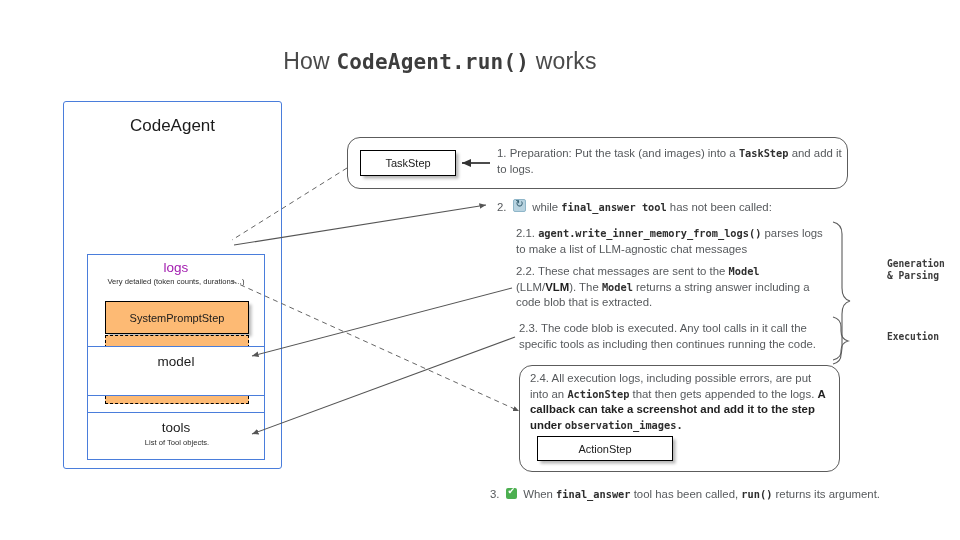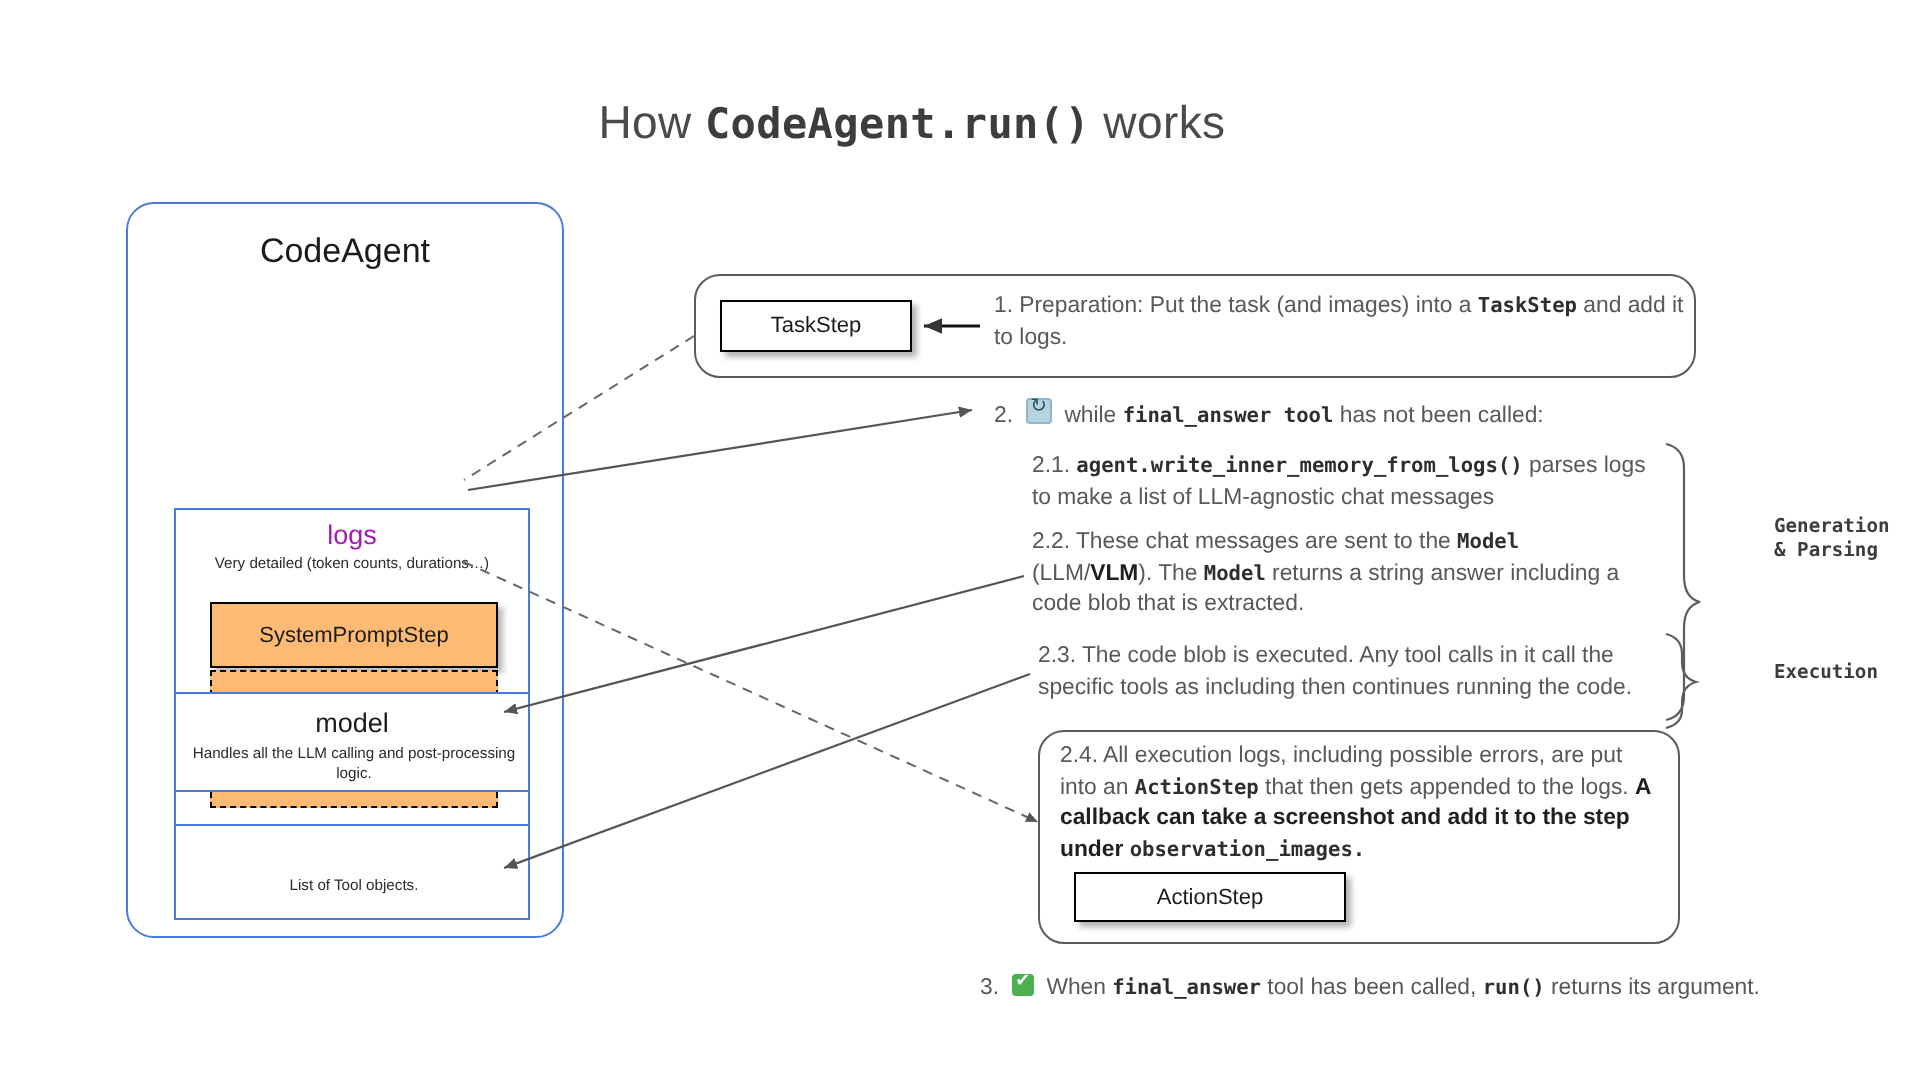--- a/index.html
+++ b/index.html
@@ -12,31 +12,30 @@
   }
   #stage{position:absolute;left:0;top:0;width:960px;height:540px;}
 
   
   .title{
     position:absolute;left:0;top:48px;width:880px;
     text-align:center;
     font-size:23px;color:#4a4a4a;
     letter-spacing:.2px;
     white-space:nowrap;
-    padding-left:16px;
   }
   .title .mono{
     font-family:"DejaVu Sans Mono","Liberation Mono",monospace;
     font-weight:bold;font-size:21px;color:#3d3d3d;
   }
 
   
   .agent-box{
     position:absolute;left:63px;top:101px;width:219px;height:368px;
-    border:1.6px solid #4a7ddb;border-radius:14px;background:#fff;
+    border:1.6px solid #4a7ddb;border-radius:3px;background:#fff;
     box-sizing:border-box;
   }
   .agent-title{
     position:absolute;left:0;top:14px;width:100%;
     text-align:center;font-size:17px;color:#1b1b1b;
   }
   .logs-box{
     position:absolute;left:23px;top:152px;width:178px;height:161px;
     border:1.3px solid #4a7ddb;background:#fff;box-sizing:border-box;
   }
@@ -153,24 +152,24 @@
       <div class="logs-title">logs</div>
       <div class="logs-sub">Very detailed (token counts, durations…)</div>
 
       <div class="step-chip chip-solid" style="top:46px;">SystemPromptStep</div>
       <div class="step-chip chip-dashed" style="top:80px;">TaskStep</div>
       <div class="step-chip chip-dashed" style="top:116px;">ActionStep</div>
     </div>
 
     <div class="sub-box" style="top:244px;height:50px;">
       <div class="sub-title">model</div>
-      <div class="sub-desc">Handles all the LLM calling and post-processing logic.</div>
     </div>
 
     <div class="sub-box" style="top:310px;height:48px;">
+      <div class="sub-title">tools</div>
       <div class="sub-desc">List of Tool objects.</div>
     </div>
   </div>
 
   <div class="rbox" style="left:347px;top:137px;width:501px;height:52px;"></div>
   <div class="rbox" style="left:519px;top:365px;width:321px;height:107px;"></div>
 
   <div class="tstep-chip">TaskStep</div>
 
   <div class="para step1">

